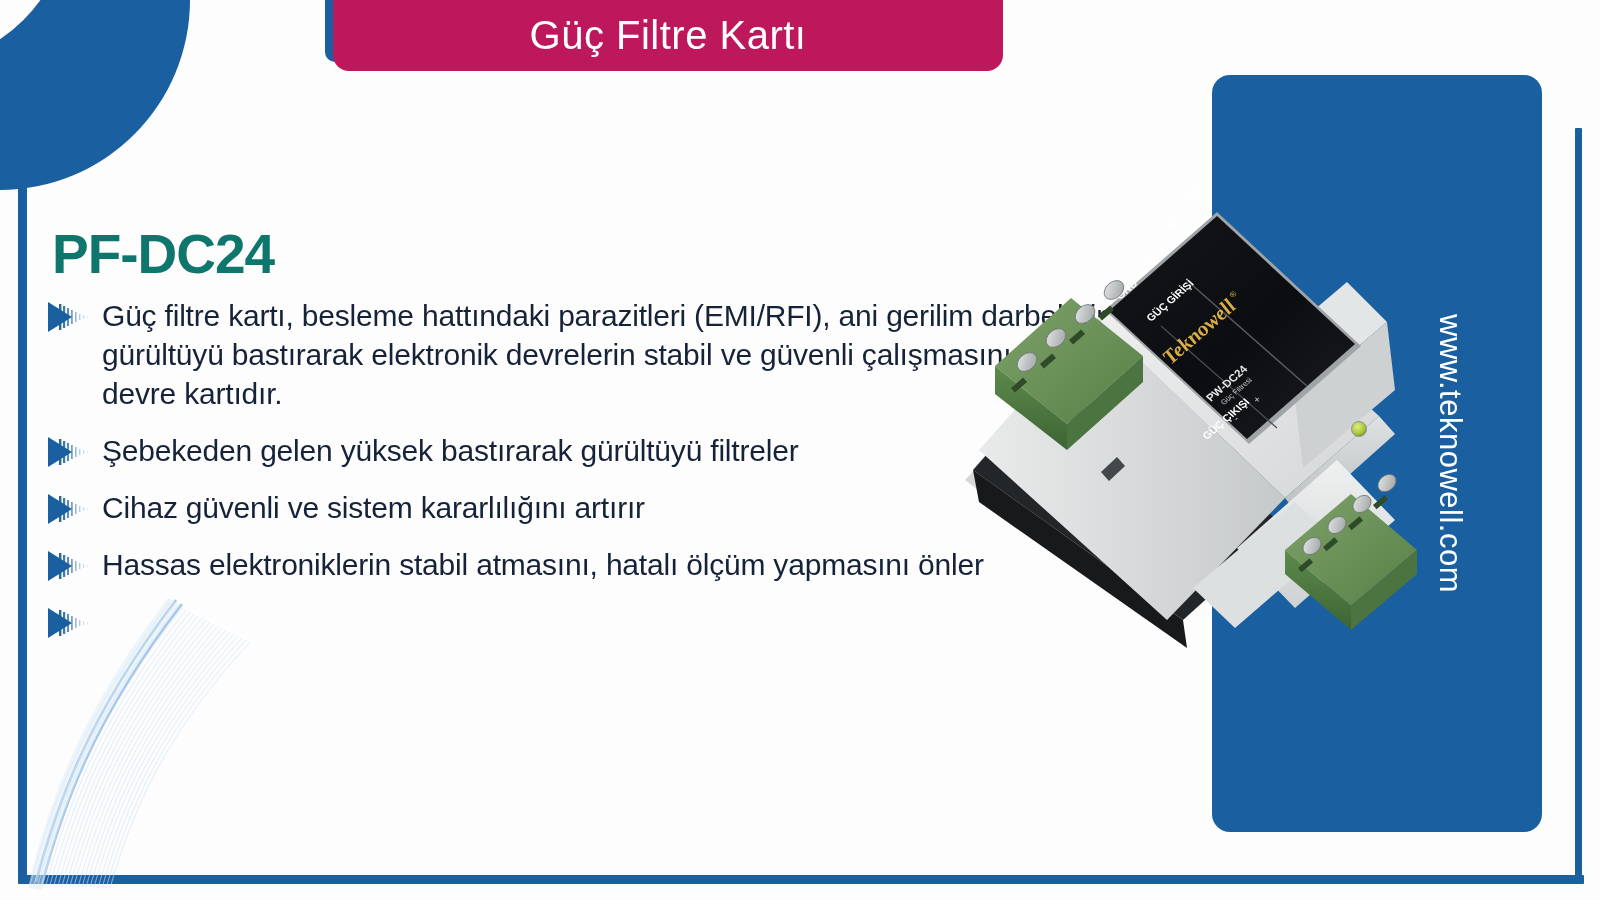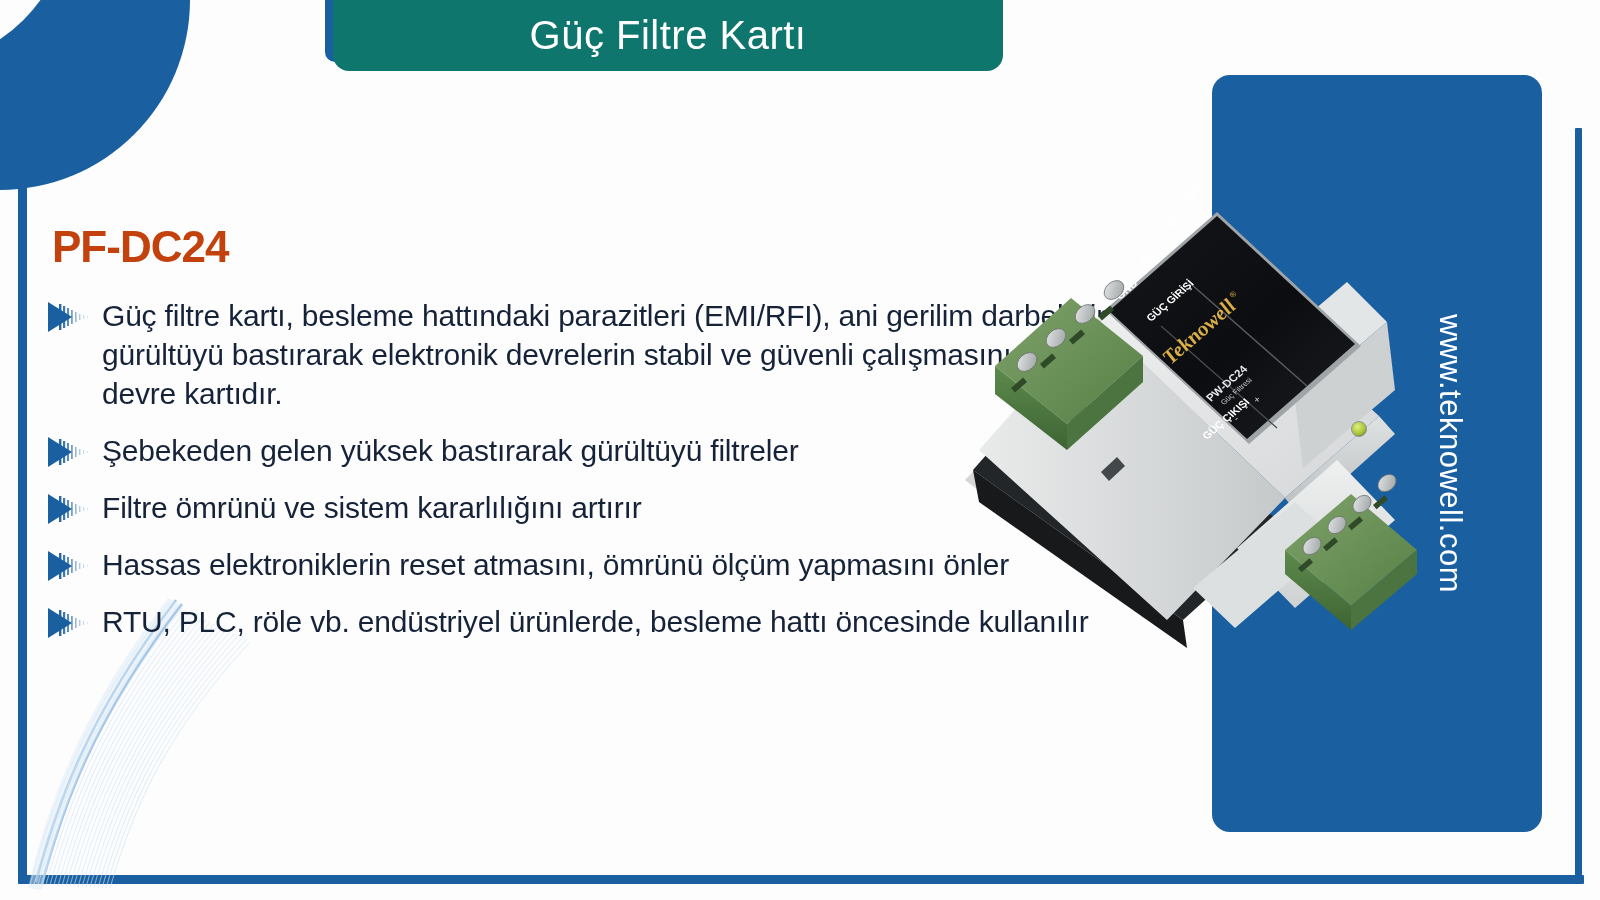--- a/index.html
+++ b/index.html
@@ -37,40 +37,40 @@
   }
   .corner-disc-hole{
     position:absolute;left:-246px;top:-250px;
     width:316px;height:316px;border-radius:50%;
     background:#fdfdfd;
   }
 
   
   .header-banner{
     position:absolute;left:333px;top:0px;width:670px;height:71px;
-    background:#0f766e;
+    background:#be185d;
     border-bottom-left-radius:16px;border-bottom-right-radius:16px;
     display:flex;align-items:center;justify-content:center;
   }
   .header-title{
     color:#ffffff;font-size:40px;font-weight:400;letter-spacing:0.5px;
     font-family:"Liberation Sans", sans-serif;
     white-space:nowrap;
   }
   
   .banner-notch{
     position:absolute;left:325px;top:0px;width:14px;height:62px;
     background:#1a5fa0;border-bottom-left-radius:10px;
   }
 
   
   .product-name{
     position:absolute;left:52px;top:222px;
-    color:#c2410c;
-    font-size:44px;font-weight:bold;letter-spacing:-1px;
+    color:#0f766e;
+    font-size:55px;font-weight:bold;letter-spacing:-1px;
     font-family:"Liberation Sans", sans-serif;
   }
 
   
   .features{
     position:absolute;left:46px;top:296px;width:1160px;
   }
   .feature-row{
     display:flex;align-items:flex-start;margin-bottom:18px;
   }
@@ -226,59 +226,58 @@
             <rect x="17" y="6" width="2.2" height="22" opacity="0.85"></rect>
             <rect x="21" y="8" width="2.0" height="18" opacity="0.72"></rect>
             <rect x="25" y="10" width="1.8" height="14" opacity="0.58"></rect>
             <rect x="29" y="12" width="1.6" height="10" opacity="0.44"></rect>
             <rect x="33" y="14" width="1.4" height="6" opacity="0.32"></rect>
             <rect x="37" y="15" width="1.2" height="4" opacity="0.22"></rect>
             <rect x="41" y="16" width="1.0" height="2" opacity="0.14"></rect>
           </g>
         </svg>
       </div>
-      <div class="feature-text">Filtre ömrünü ve sistem kararlılığını artırır</div>
+      <div class="feature-text">Cihaz güvenli ve sistem kararlılığını artırır</div>
     </div>
 
     <div class="feature-row wide">
       <div class="bullet-icon">
         <svg width="48" height="34" viewBox="0 0 48 34" xmlns="http://www.w3.org/2000/svg" aria-hidden="true">
           <polygon points="2,2 2,32 26,17" fill="#1a5fa0"></polygon>
           <g fill="#1a5fa0">
             <rect x="13" y="4" width="2.4" height="26" opacity="0.95"></rect>
             <rect x="17" y="6" width="2.2" height="22" opacity="0.85"></rect>
             <rect x="21" y="8" width="2.0" height="18" opacity="0.72"></rect>
             <rect x="25" y="10" width="1.8" height="14" opacity="0.58"></rect>
             <rect x="29" y="12" width="1.6" height="10" opacity="0.44"></rect>
             <rect x="33" y="14" width="1.4" height="6" opacity="0.32"></rect>
             <rect x="37" y="15" width="1.2" height="4" opacity="0.22"></rect>
             <rect x="41" y="16" width="1.0" height="2" opacity="0.14"></rect>
           </g>
         </svg>
       </div>
-      <div class="feature-text">Hassas elektroniklerin reset atmasını, ömrünü ölçüm yapmasını önler</div>
+      <div class="feature-text">Hassas elektroniklerin stabil atmasını, hatalı ölçüm yapmasını önler</div>
     </div>
 
     <div class="feature-row">
       <div class="bullet-icon">
         <svg width="48" height="34" viewBox="0 0 48 34" xmlns="http://www.w3.org/2000/svg" aria-hidden="true">
           <polygon points="2,2 2,32 26,17" fill="#1a5fa0"></polygon>
           <g fill="#1a5fa0">
             <rect x="13" y="4" width="2.4" height="26" opacity="0.95"></rect>
             <rect x="17" y="6" width="2.2" height="22" opacity="0.85"></rect>
             <rect x="21" y="8" width="2.0" height="18" opacity="0.72"></rect>
             <rect x="25" y="10" width="1.8" height="14" opacity="0.58"></rect>
             <rect x="29" y="12" width="1.6" height="10" opacity="0.44"></rect>
             <rect x="33" y="14" width="1.4" height="6" opacity="0.32"></rect>
             <rect x="37" y="15" width="1.2" height="4" opacity="0.22"></rect>
             <rect x="41" y="16" width="1.0" height="2" opacity="0.14"></rect>
           </g>
         </svg>
       </div>
-      <div class="feature-text">RTU, PLC, röle vb. endüstriyel ürünlerde, besleme hattı öncesinde kullanılır</div>
     </div>
 
   </div>
 
   <div class="side-panel"></div>
   <div class="side-url">
     <span>www.teknowell.com</span>
   </div>
 
   <div class="product-render">

